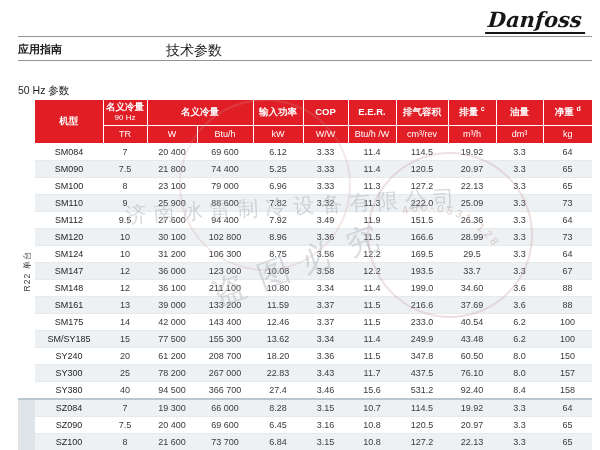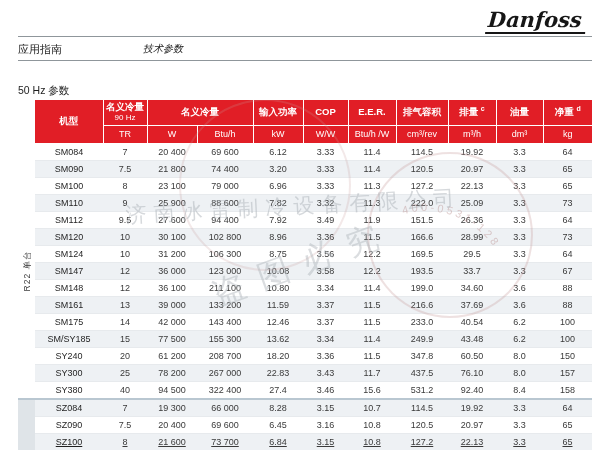--- a/index.html
+++ b/index.html
@@ -12,22 +12,22 @@
   .logo-wrap { position:absolute; top:7px; right:14px; text-align:right; }
   .logo-text {
     font-family:"DejaVu Serif","Liberation Serif",serif;
     font-style:italic; font-weight:bold; font-size:21px; color:#161616;
     display:inline-block; border-bottom:2px solid #161616; padding:0 4px 0 2px;
     transform:skewX(-4deg);
   }
   .rule { position:absolute; left:18px; width:574px; height:1px; background:#8f969b; }
   .rule-1 { top:36px; }
   .rule-2 { top:60px; }
-  .doc-label-left  { position:absolute; left:18px;  top:42px; font-size:11px; font-weight:normal; color:#1d1d1d; }
-  .doc-label-right { position:absolute; left:143px; top:42px; font-size:10px; color:#1d1d1d;font-style:italic; }
+  .doc-label-left  { position:absolute; left:18px;  top:42px; font-size:11px; font-weight:bold; color:#1d1d1d; }
+  .doc-label-right { position:absolute; left:166px; top:42px; font-size:14px; color:#1d1d1d; }
   .section-title   { position:absolute; left:18px;  top:84px; font-size:10.5px; color:#1d1d1d;text-align:center; }
 
   
   .table-wrap { position:absolute; left:18px; top:100px; width:574px; }
   table { border-collapse:collapse; table-layout:fixed; width:574px; }
   thead th {
     background:#e11e26; color:#ffffff; font-weight:600; text-align:center;
     font-size:9.5px; padding:0; border-right:1px solid #ffffff; border-bottom:1px solid #ffffff;
     vertical-align:middle; line-height:1.15;
   }
@@ -39,21 +39,21 @@
   th sup { font-size:7px; vertical-align:super; line-height:0; }
 
   tbody td {
     height:16px; padding:0; text-align:center; font-size:9px; color:#3a3a3a;
     border-bottom:1px solid #e7eaed; line-height:16px;
     white-space:nowrap; overflow:hidden;
   }
   tbody td.model { color:#1f1f1f; }
   tbody tr.alt td { background:#eef1f4; }
   tbody tr.section-divider td { border-top:2px solid #b9c7d1; }
-  tbody tr:last-child td { border-bottom:1px solid #c6cbd0;text-decoration:underline; }
+  tbody tr:last-child td { border-bottom:1px solid #c6cbd0; }
   td.band { background:#ffffff; border-bottom:none; position:relative; }
   td.band.band-shaded { background:#dfe4e8; }
   tbody tr.alt td.band { background:#ffffff; }
   tbody tr.alt td.band.band-shaded { background:#dfe4e8; }
   .vlabel {
     position:absolute; left:50%; top:50%;
     transform:translate(-50%,-50%) rotate(-90deg);
     white-space:nowrap; font-size:8.5px; color:#3c3c3c; letter-spacing:1px;
   }
 
@@ -141,21 +141,21 @@
           <td>114.5</td>
           <td>19.92</td>
           <td>3.3</td>
           <td>64</td>
         </tr>
         <tr class="alt">
           <td class="model">SM090</td>
           <td>7.5</td>
           <td>21 800</td>
           <td>74 400</td>
-          <td>3.20</td>
+          <td>5.25</td>
           <td>3.33</td>
           <td>11.4</td>
           <td>120.5</td>
           <td>20.97</td>
           <td>3.3</td>
           <td>65</td>
         </tr>
         <tr>
           <td class="model">SM100</td>
           <td>8</td>
@@ -309,21 +309,21 @@
           <td>11.7</td>
           <td>437.5</td>
           <td>76.10</td>
           <td>8.0</td>
           <td>157</td>
         </tr>
         <tr>
           <td class="model">SY380</td>
           <td>40</td>
           <td>94 500</td>
-          <td>322 400</td>
+          <td>366 700</td>
           <td>27.4</td>
           <td>3.46</td>
           <td>15.6</td>
           <td>531.2</td>
           <td>92.40</td>
           <td>8.4</td>
           <td>158</td>
         </tr>
         <tr class="alt section-divider">
           <td class="band band-shaded" rowspan="4">

